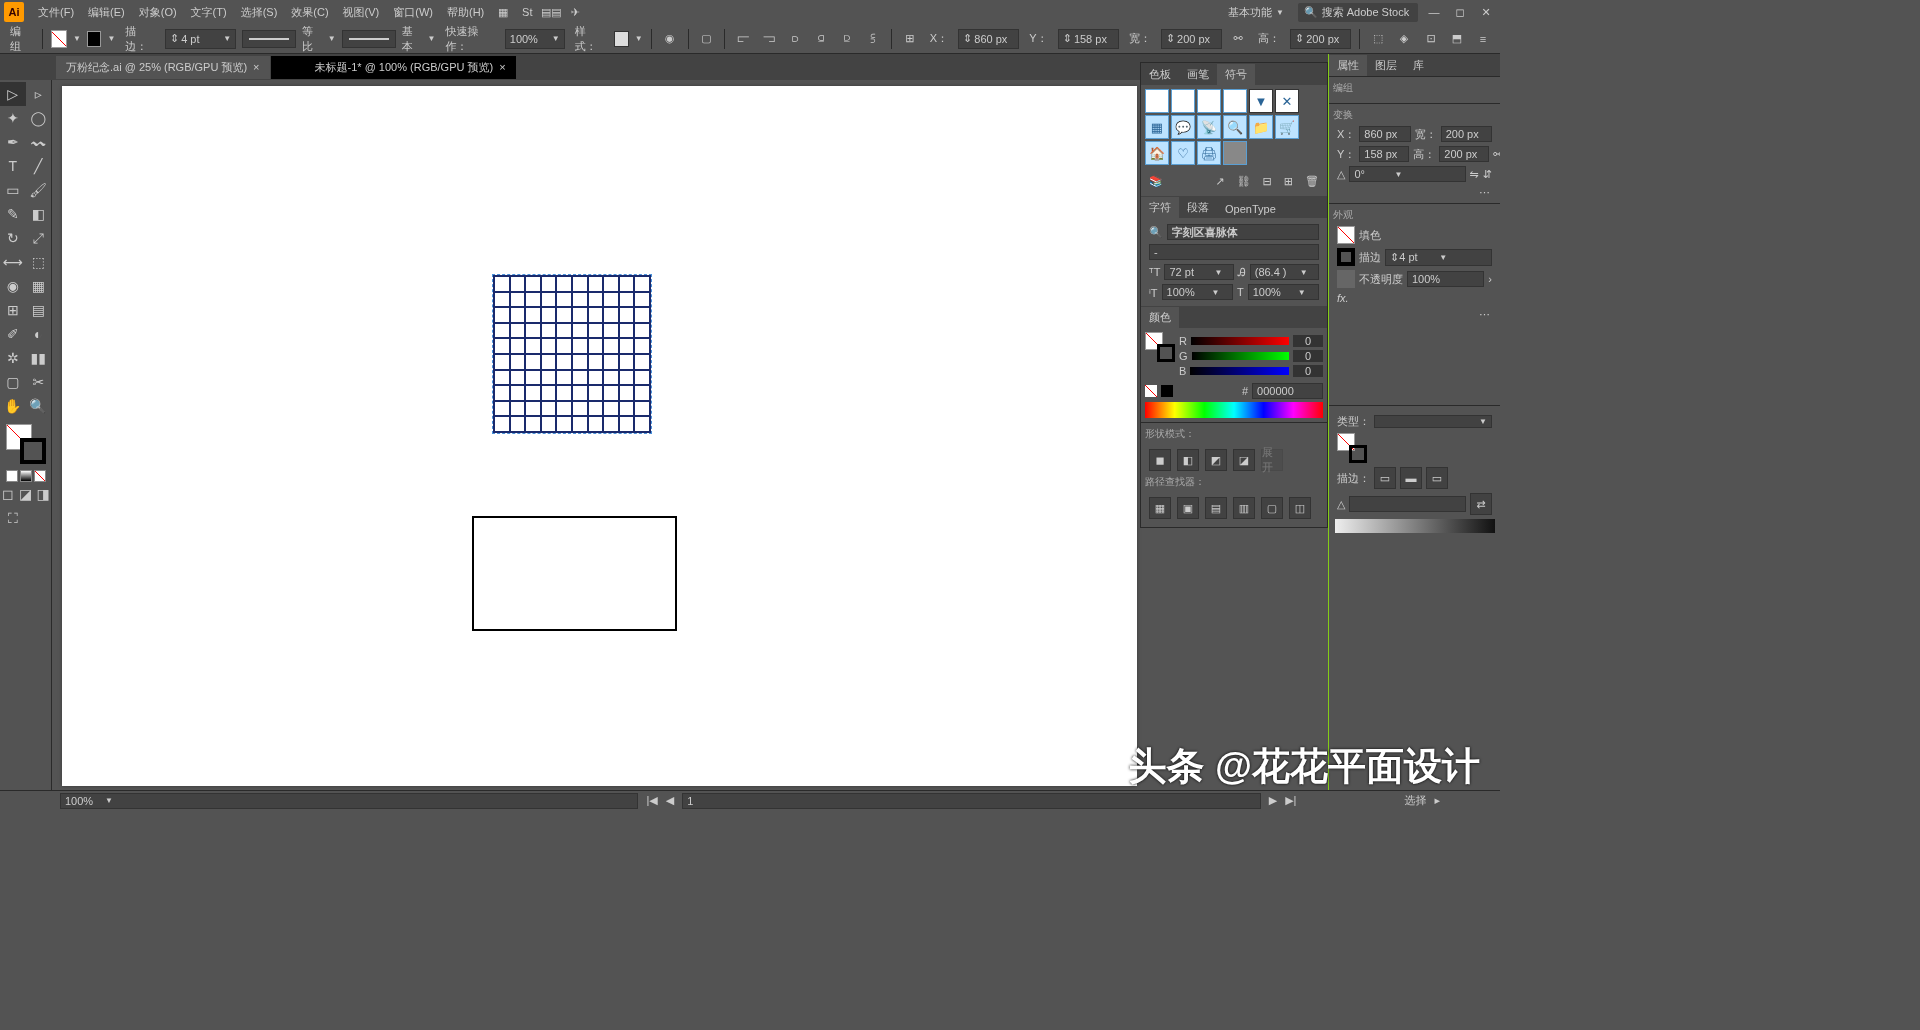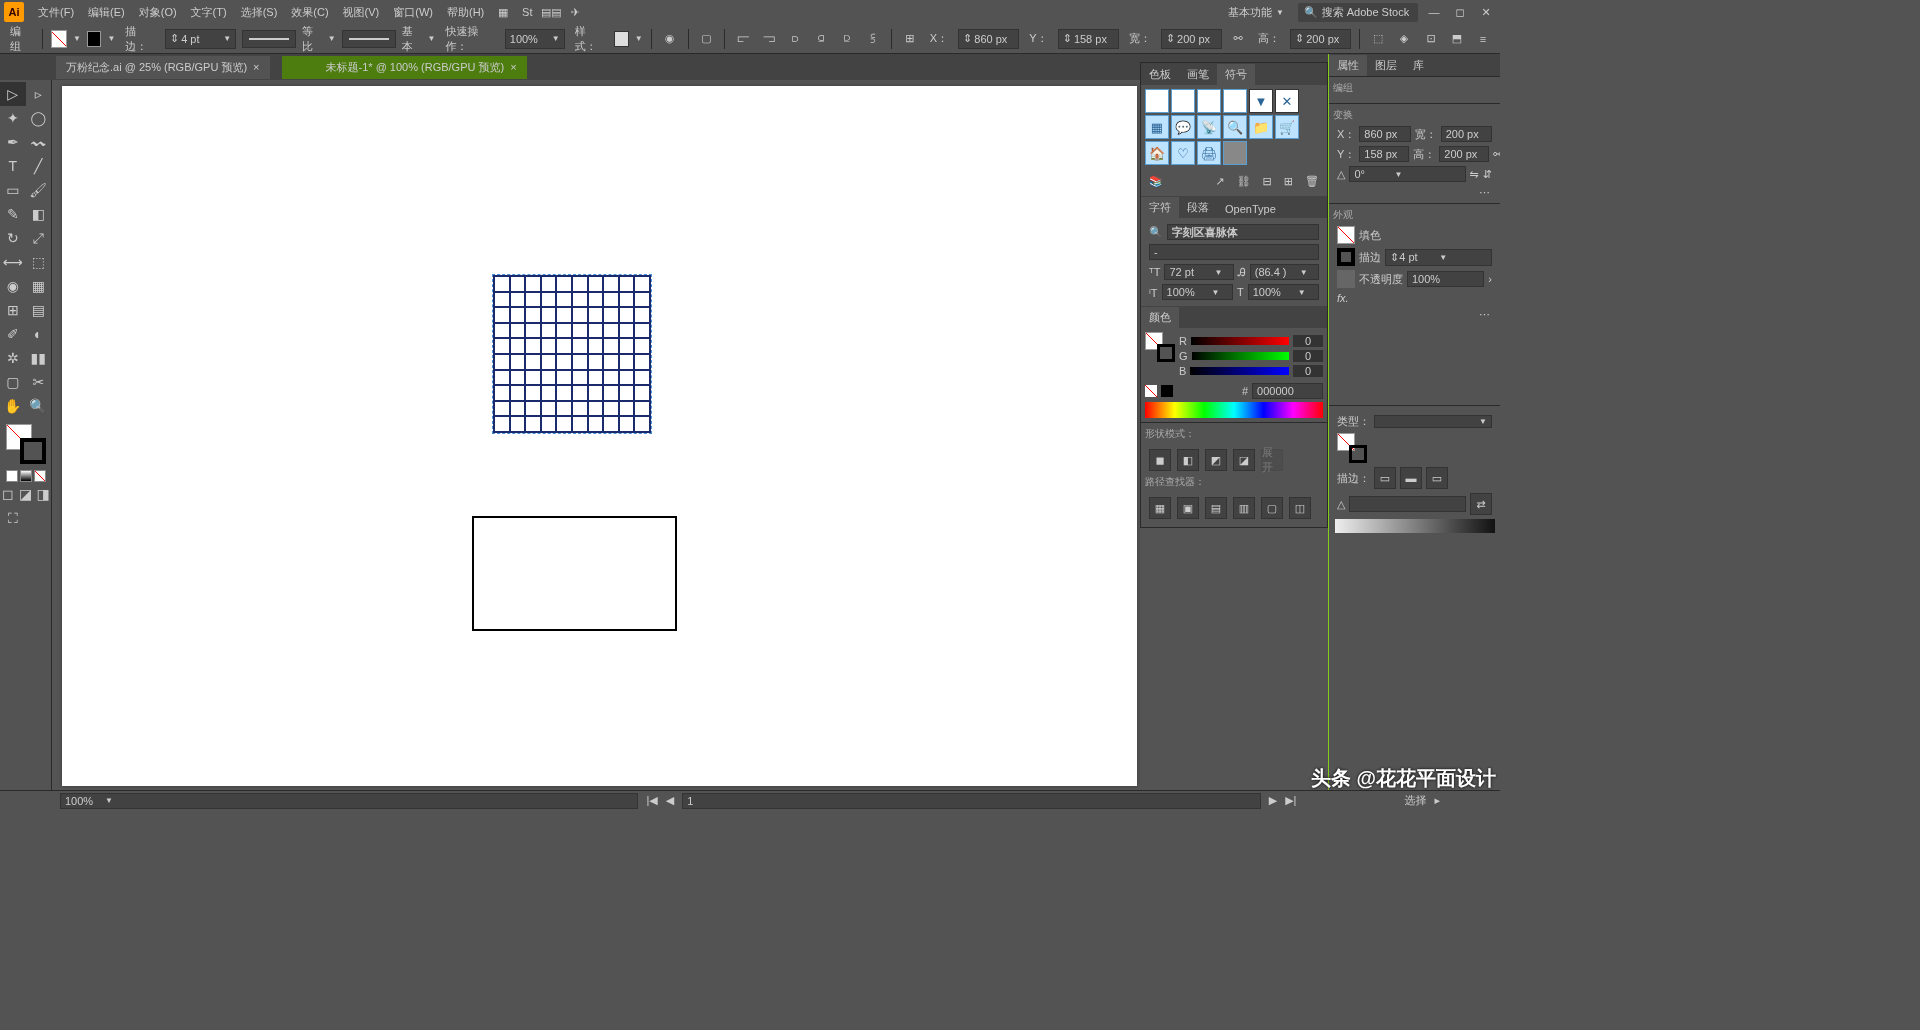--- a/index.html
+++ b/index.html
@@ -15,22 +15,22 @@
 .ctrl-lbl { padding: 0 4px; }
 .ctrl-field { background: #424242; border: 1px solid #333; padding: 1px 4px; height: 20px; display: flex; align-items: center; gap: 2px; }
 .ctrl-field input { background: transparent; border: none; color: #ccc; width: 40px; outline: none; }
 .stroke-swatch { width: 18px; height: 18px; border: 1px solid #999; background: linear-gradient(45deg, white 48%, red 48%, red 52%, white 52%); }
 .fill-swatch-sm { width: 16px; height: 16px; border: 1px solid #999; background: #000; }
 .line-preview { width: 60px; height: 18px; border: 1px solid #333; background: #424242; display: flex; align-items: center; justify-content: center; }
 .line-preview .ln { width: 40px; height: 2px; background: #ccc; }
 .sep { width: 1px; height: 20px; background: #2a2a2a; margin: 0 2px; }
 .icon-btn { width: 22px; height: 22px; display: flex; align-items: center; justify-content: center; cursor: pointer; border: 1px solid transparent; }
 .tab-bar { height: 26px; background: #434343; display: flex; align-items: center; padding-left: 56px; }
-.doc-tab { padding: 4px 10px; background: #535353; margin-right: 12px; display: flex; align-items: center; gap: 6px; }
-.doc-tab.active { background: #4d7c0f; padding-left: 44px; }
+.doc-tab { padding: 4px 10px; background: #535353; margin-right: 1px; display: flex; align-items: center; gap: 6px; }
+.doc-tab.active { background: #000000; padding-left: 44px; }
 .tab-close { cursor: pointer; }
 .main-row { position: absolute; top: 80px; bottom: 20px; left: 0; right: 0; display: flex; }
 .toolbox { width: 52px; background: #535353; border-right: 1px solid #2a2a2a; padding-top: 2px; }
 .tool-pair { display: flex; height: 24px; }
 .tool { width: 26px; height: 24px; display: flex; align-items: center; justify-content: center; cursor: pointer; font-size: 14px; }
 .tool.selected { background: #333; }
 .fill-stroke-big { position: relative; width: 40px; height: 40px; margin: 6px auto; }
 .fs-fill { position: absolute; top: 0; left: 0; width: 26px; height: 26px; background: linear-gradient(45deg, white 48%, red 48%, red 52%, white 52%); border: 1px solid #999; }
 .fs-stroke { position: absolute; bottom: 0; right: 0; width: 26px; height: 26px; background: #535353; border: 4px solid #000; }
 .color-mode-row { display:flex; justify-content:center; gap:2px; margin:2px 0;}
@@ -63,21 +63,21 @@
 .prop-field { background: #424242; border: 1px solid #333; padding: 1px 4px; flex: 1; display: flex; align-items: center; }
 .prop-field input { background: transparent; border: none; color: #ccc; width: 40px; outline: none; }
 .action-btn { background: #5a5a5a; border: 1px solid #333; padding: 3px 8px; text-align: center; cursor: pointer; flex:1; }
 .btn-row { display: flex; gap: 4px; padding: 3px 6px; }
 .statusbar { position: absolute; bottom: 0; left: 0; right: 0; height: 20px; background: #535353; border-top: 1px solid #2a2a2a; display: flex; align-items: center; padding: 0 60px; gap: 8px; }
 .char-panel input { background: transparent; border: none; color: #ccc; width: 45px; outline: none; }
 .char-panel .row { display: flex; gap: 4px; padding: 2px 4px; align-items: center; }
 .shape-modes { display:flex; gap:6px; padding:4px;}
 .sm-btn { width:22px; height:22px; background:#424242; border:1px solid #333; display:flex; align-items:center; justify-content:center;}
 .caret { font-size: 8px; }
-.watermark { position:absolute; bottom:18px; right:4px; font-size:20px; font-weight:bold; color:#fff; text-shadow:0 0 3px #000;}
+.watermark { position:absolute; bottom:18px; right:20px; font-size:38px; font-weight:bold; color:#fff; text-shadow:0 0 3px #000;}
 .swatch-grad { width:160px; height:14px; background:linear-gradient(to right,#eee,#111); margin:4px auto;}
 </style>
 </head>
 <body>
 
 <div class="menubar">
   <div class="ai-logo">Ai</div>
   <div class="menu-item">文件(F)</div>
   <div class="menu-item">编辑(E)</div>
   <div class="menu-item">对象(O)</div>

